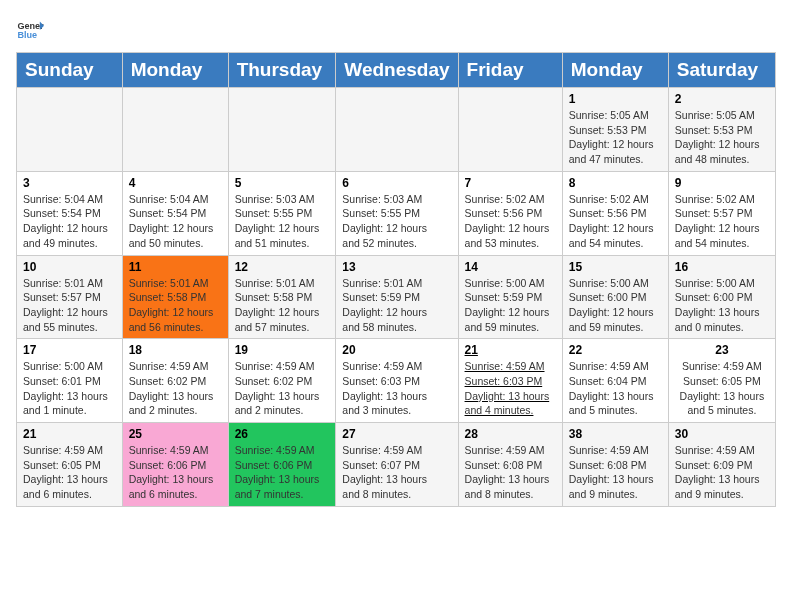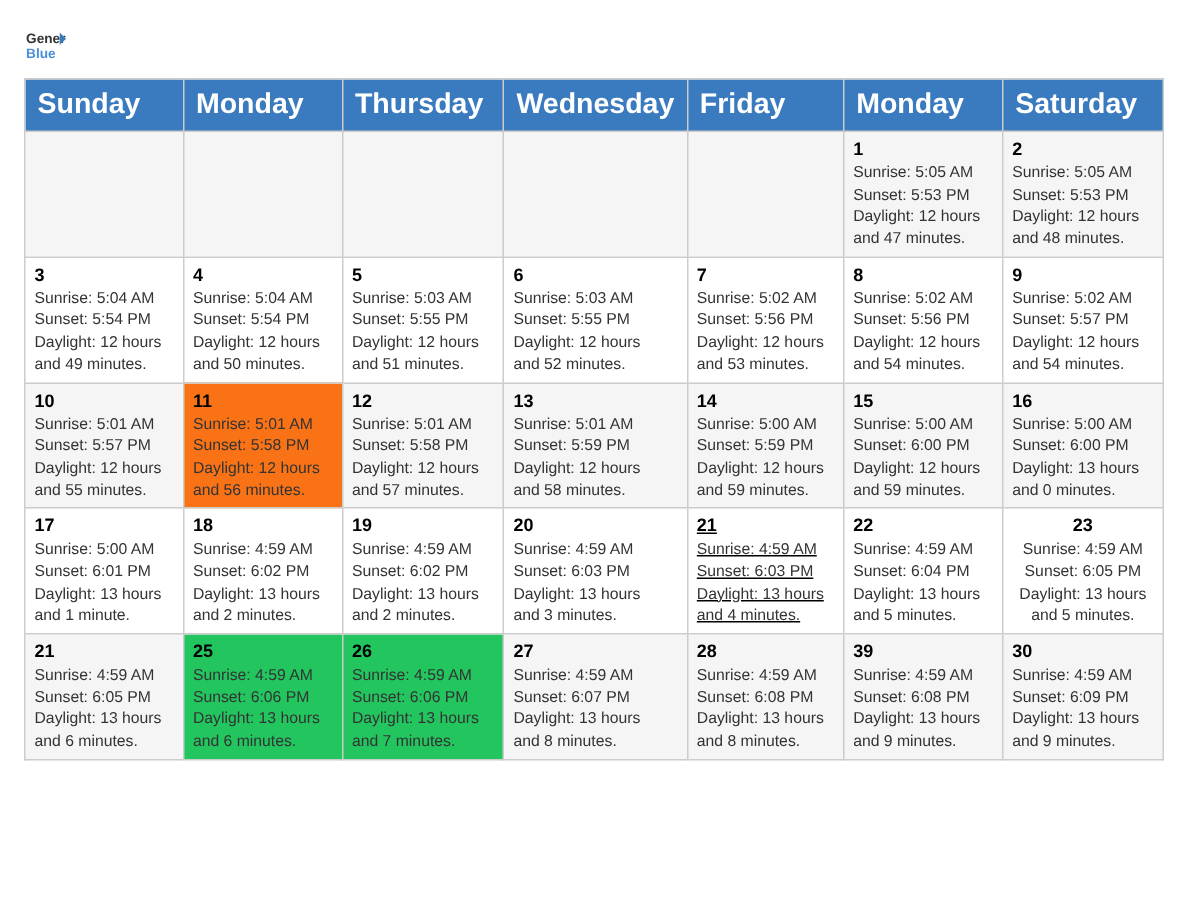--- a/index.html
+++ b/index.html
@@ -285,21 +285,21 @@
         </td>
       </tr>
       <tr>
         <td style="background-color: rgb(245, 245, 245);">
           <div class="day-number">21</div>
           <div class="day-info" style="white-space: pre-line;">Sunrise: 4:59 AM
 Sunset: 6:05 PM
 Daylight: 13 hours
 and 6 minutes.</div>
         </td>
-        <td style="background-color: #22c55e;">
+        <td style="background-color: #f9a8d4;">
           <div class="day-number">25</div>
           <div class="day-info" style="white-space: pre-line;">Sunrise: 4:59 AM
 Sunset: 6:06 PM
 Daylight: 13 hours
 and 6 minutes.</div>
         </td>
         <td style="background-color: #22c55e;">
           <div class="day-number">26</div>
           <div class="day-info" style="white-space: pre-line;">Sunrise: 4:59 AM
 Sunset: 6:06 PM
@@ -314,21 +314,21 @@
 and 8 minutes.</div>
         </td>
         <td style="background-color: rgb(245, 245, 245);">
           <div class="day-number">28</div>
           <div class="day-info" style="white-space: pre-line;">Sunrise: 4:59 AM
 Sunset: 6:08 PM
 Daylight: 13 hours
 and 8 minutes.</div>
         </td>
         <td style="background-color: rgb(245, 245, 245);">
-          <div class="day-number">39</div>
+          <div class="day-number">38</div>
           <div class="day-info" style="white-space: pre-line;">Sunrise: 4:59 AM
 Sunset: 6:08 PM
 Daylight: 13 hours
 and 9 minutes.</div>
         </td>
         <td style="background-color: rgb(245, 245, 245);">
           <div class="day-number">30</div>
           <div class="day-info" style="white-space: pre-line;">Sunrise: 4:59 AM
 Sunset: 6:09 PM
 Daylight: 13 hours

